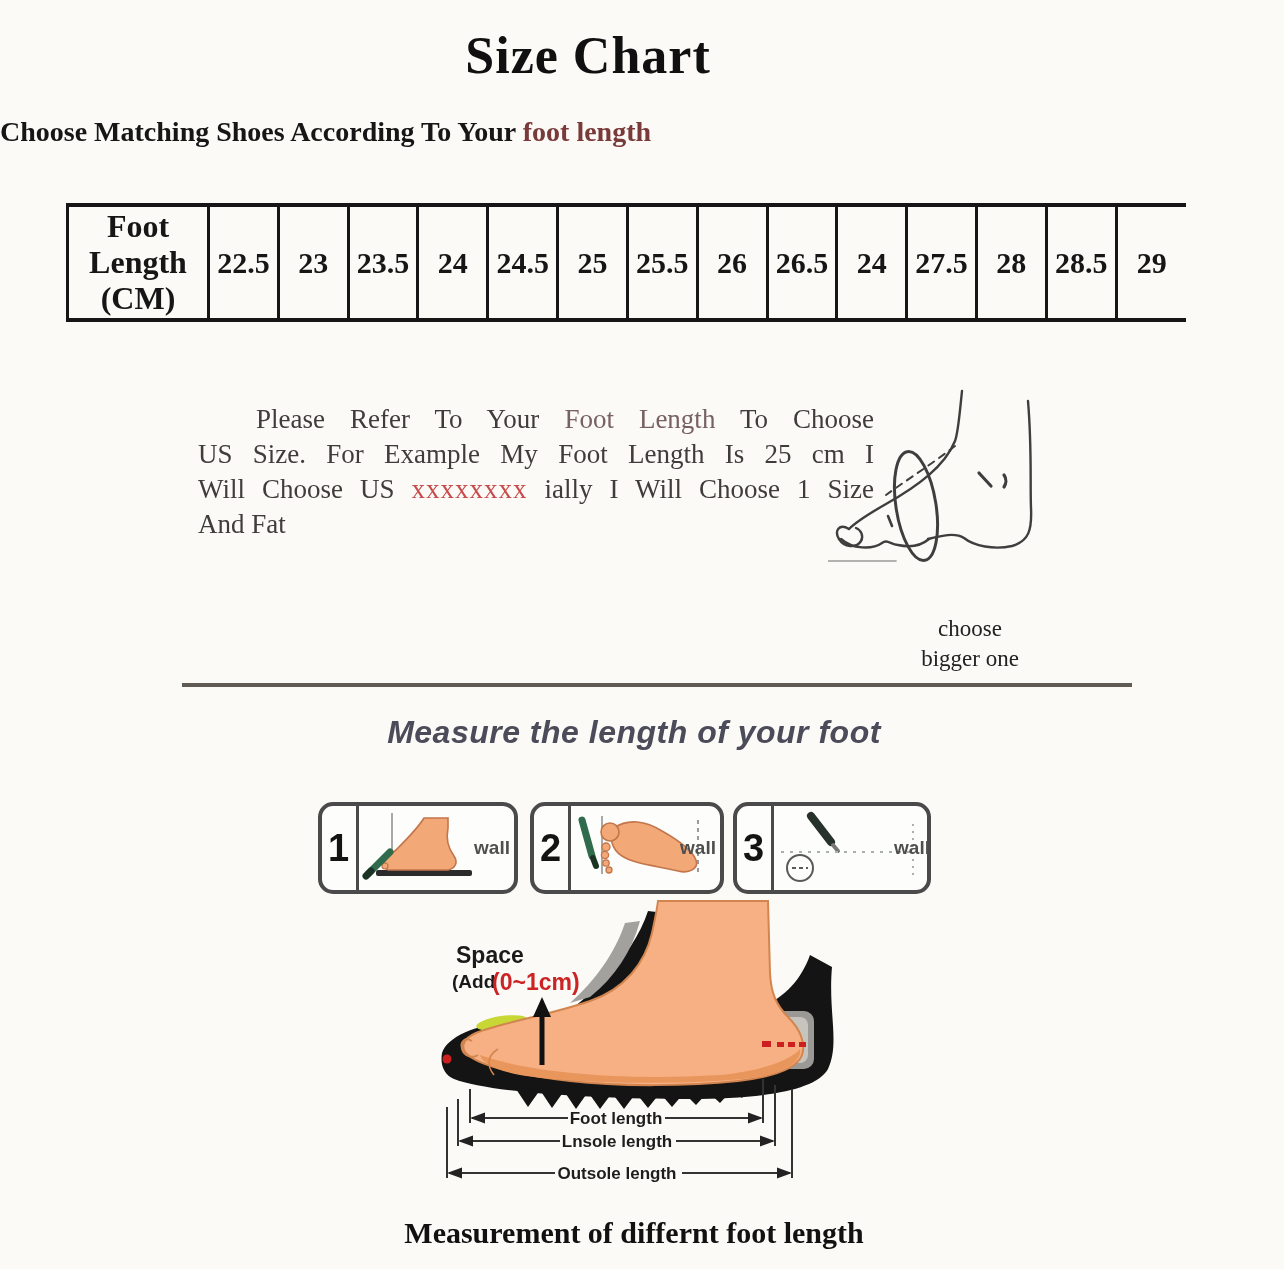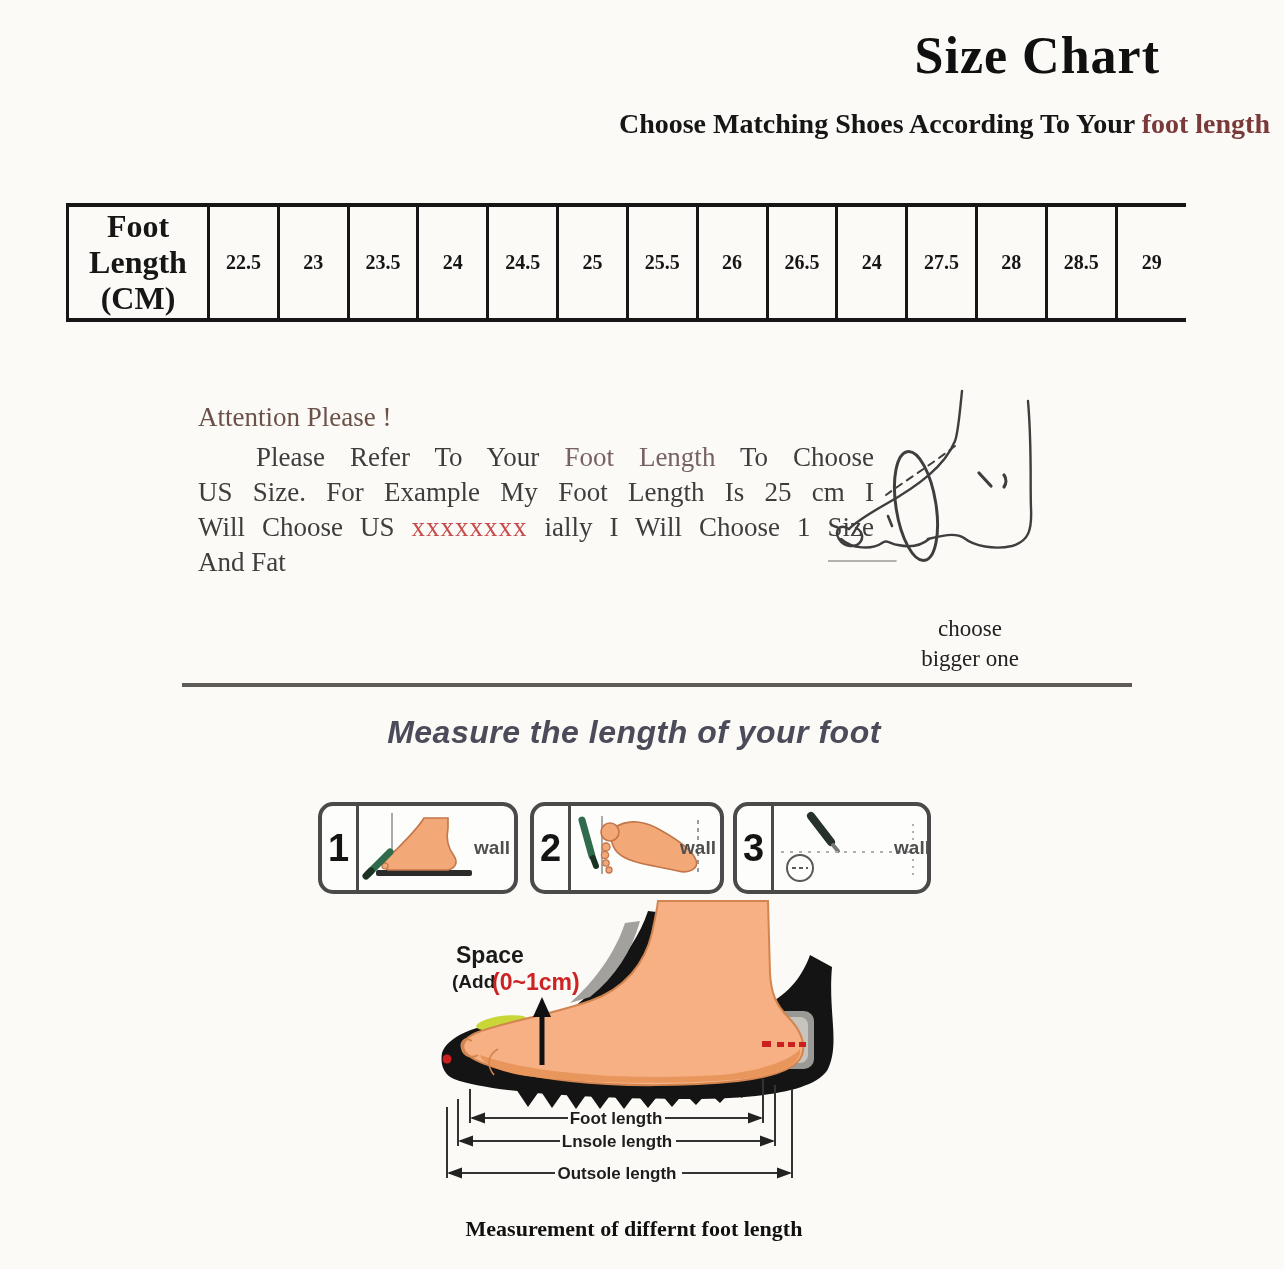--- a/index.html
+++ b/index.html
@@ -1,41 +1,41 @@
 <!DOCTYPE html>
 <html><head>
 <meta charset="utf-8">
 <style>
   html,body{margin:0;padding:0;}
   body{
     width:1284px;height:1269px;position:relative;overflow:hidden;
     background:#fbfaf7;font-family:"Liberation Serif",serif;color:#151515;
   }
   .page-title{
-    position:absolute;top:26px;left:0;width:1160px;text-align:right;
+    position:absolute;top:26px;left:8px;width:1160px;text-align:center;
     font-size:52px;font-weight:bold;color:#101010;letter-spacing:1px;
   }
   .subtitle{
-    position:absolute;top:108px;left:0;width:1270px;text-align:right;
+    position:absolute;top:116px;left:0;width:1270px;text-align:left;
     font-size:28px;font-weight:bold;color:#161616;
   }
   .subtitle .hl{color:#7a3a3a;}
 
   
   .size-table{
     position:absolute;left:66px;top:203px;width:1120px;
     border-collapse:collapse;table-layout:fixed;background:transparent;
   }
   .size-table td{
     border:3px solid #161616;border-top-width:4px;border-bottom-width:4px;
     text-align:center;vertical-align:middle;font-weight:bold;color:#161616;
   }
   .size-table td:last-child{border-right:none;}
   .size-table tr.euro-row td{font-size:30px;height:58px;}
-  .size-table tr.flen-row td{font-size:20px;height:96px;}
+  .size-table tr.flen-row td{font-size:30px;height:96px;}
   .size-table td.rowhead{width:118px;font-size:29px;line-height:1.12;padding:2px 10px;}
   .size-table tr.flen-row td.rowhead{font-size:32px;}
 
   
   .attn{position:absolute;left:198px;top:402px;width:676px;font-size:27px;color:#403c3c;}
   .attn-head{color:#6b5148;margin-bottom:7px;}
   .attn-line{text-align:justify;text-align-last:justify;line-height:35px;white-space:normal;}
   .attn-line.first{text-indent:58px;}
   .attn-line.last{text-align:left;text-align-last:left;}
   .em-fl{color:#776161;}
@@ -74,21 +74,21 @@
   .panel-art{position:absolute;left:38px;top:2px;}
 
   .main-diagram{position:absolute;left:420px;top:893px;width:490px;height:312px;}
   .dlabel{font-family:"Liberation Sans",sans-serif;font-weight:bold;font-size:23px;fill:#1a1a1a;}
   .dlabel.small{font-size:19px;}
   .dlabel.red{fill:#cc2424;}
   .mlabel{font-family:"Liberation Sans",sans-serif;font-weight:bold;font-size:17px;fill:#1d1d1d;}
 
   .caption{
     position:absolute;top:1216px;left:0;width:1268px;text-align:center;
-    font-size:22px;font-weight:bold;color:#111;
+    font-size:30px;font-weight:bold;color:#111;
   }
 </style>
 </head>
 <body>
 
 <div class="page-title">Size Chart</div>
 
 <div class="subtitle">
   <span>Choose Matching Shoes According To Your</span>
   <span class="hl">foot length</span>
@@ -110,21 +110,20 @@
         <td>24</td>
         <td>27.5</td>
         <td>28</td>
         <td>28.5</td>
         <td>29</td>
       </tr>
 </tbody>
   </table>
 
 <div class="attn">
-  <div class="attn-head">Attention Please !</div>
   <div class="attn-line first">
     <span>Please Refer To Your</span>
     <span class="em-fl">Foot Length</span>
     <span>To Choose</span>
   </div>
   <div class="attn-line">US Size. For Example My Foot Length Is 25 cm I</div>
   <div class="attn-line">
     <span>Will Choose US</span>
     <span class="red-x">xxxxxxxx</span>
     <span>ially I Will Choose 1 Size</span>

